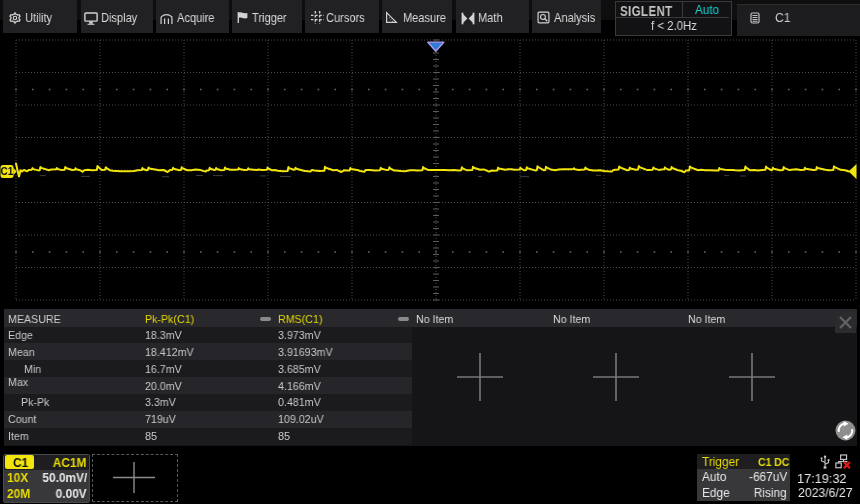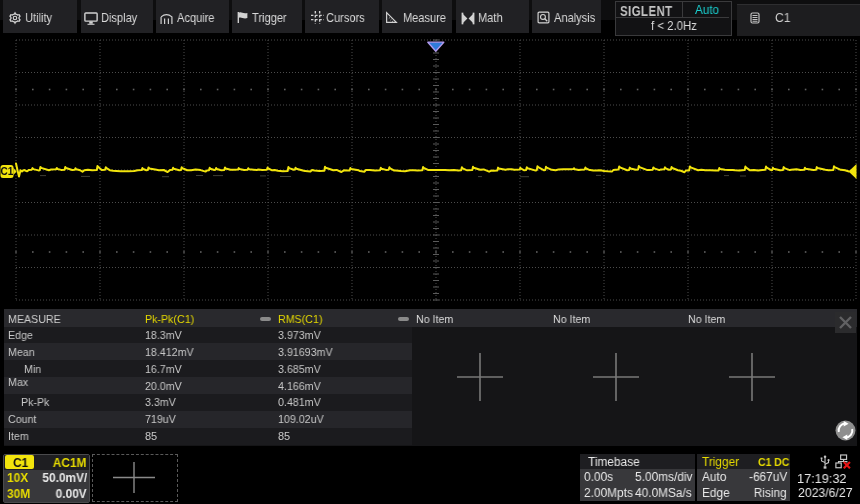--- a/index.html
+++ b/index.html
@@ -346,37 +346,28 @@
     </div>
   <div id="botbar">
       <div class="bbox" style="left:3px;width:85px;border:1px solid #4a4a4c">
 <div class="bhead"></div>
         <div class="bbody"></div>
 <div class="abs" style="left:1px;top:0px;width:29px;height:14px;background:#f2e40c;border-radius:2px"></div>
 <div class="abs bl" style="left:8.5px;top:0.5px;color:#111;font-weight:bold">C1</div>
 <div class="abs br yel" style="right:3px;top:0.5px;font-weight:bold">AC1M</div>
 <div class="abs bl yel" style="left:3px;top:16px;font-weight:bold">10X</div>
 <div class="abs br wht" style="right:2px;top:16px;font-weight:bold">50.0mV/</div>
-<div class="abs bl yel" style="left:3px;top:31.5px;font-weight:bold">30M</div>
+<div class="abs bl yel" style="left:3px;top:31.5px;font-weight:bold">20M</div>
 <div class="abs br wht" style="right:2px;top:31.5px;font-weight:bold">0.00V</div>
 </div>
       <div class="abs" style="left:92px;top:4px;width:84px;height:46px;border:1px dashed #5a5a5a"></div>
 <svg class="abs" style="left:113px;top:12px" width="42" height="31">
         <line x1="0" y1="15.5" x2="42" y2="15.5" stroke="#8a8a8a" stroke-width="1.4"></line>
         <line x1="21" y1="0" x2="21" y2="31" stroke="#8a8a8a" stroke-width="1.4"></line>
       </svg>
-      <div class="bbox" style="left:580px;width:115px">
-<div class="bhead"></div>
-        <div class="bbody"></div>
-<div class="abs bl wht" style="left:8px;top:0.5px">Timebase</div>
-<div class="abs bl wht" style="left:4px;top:16px">0.00s</div>
-<div class="abs br wht" style="right:3px;top:16px">5.00ms/div</div>
-<div class="abs bl wht" style="left:4px;top:31.5px">2.00Mpts</div>
-<div class="abs br wht" style="right:3px;top:31.5px">40.0MSa/s</div>
-</div>
       <div class="bbox" style="left:697px;width:93px">
 <div class="bhead"></div>
         <div class="bbody"></div>
 <div class="abs bl yel" style="left:5px;top:0.5px">Trigger</div>
 <div class="abs bl yel" style="left:61px;top:2px;font-size:11px;font-weight:bold">C1 DC</div>
 <div class="abs bl wht" style="left:5px;top:16px">Auto</div>
 <div class="abs br wht" style="right:3px;top:16px">-667uV</div>
 <div class="abs bl wht" style="left:5px;top:31.5px">Edge</div>
 <div class="abs br wht" style="right:3px;top:31.5px">Rising</div>
 </div>

